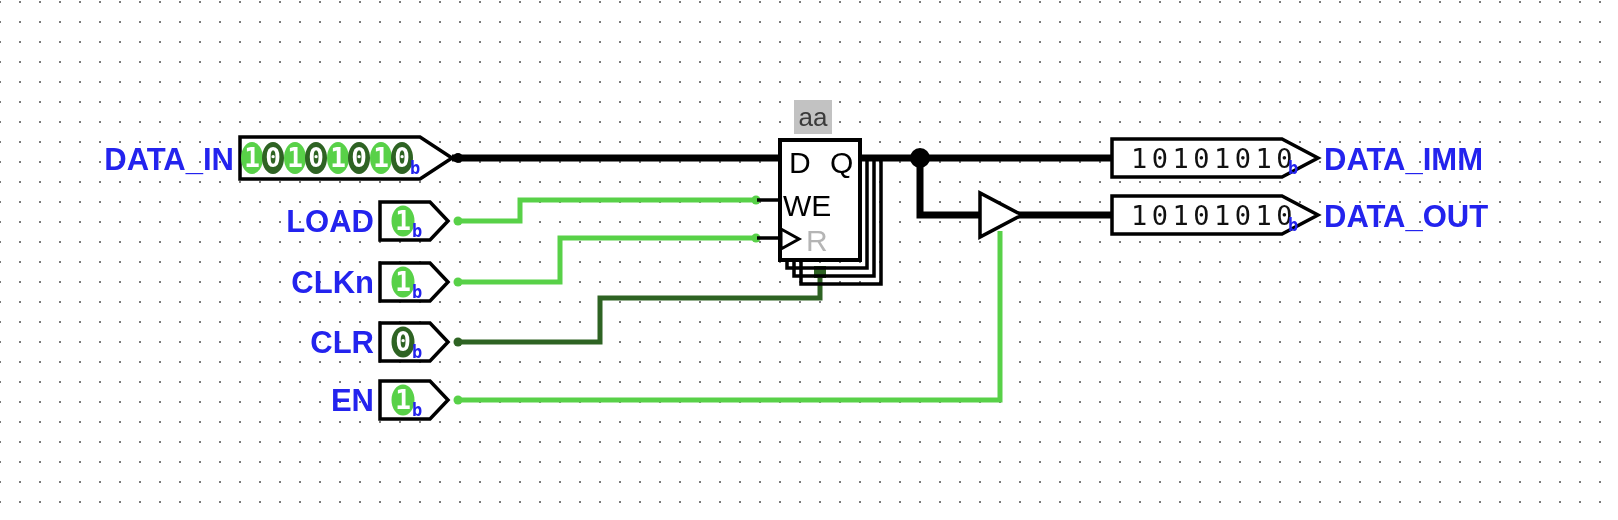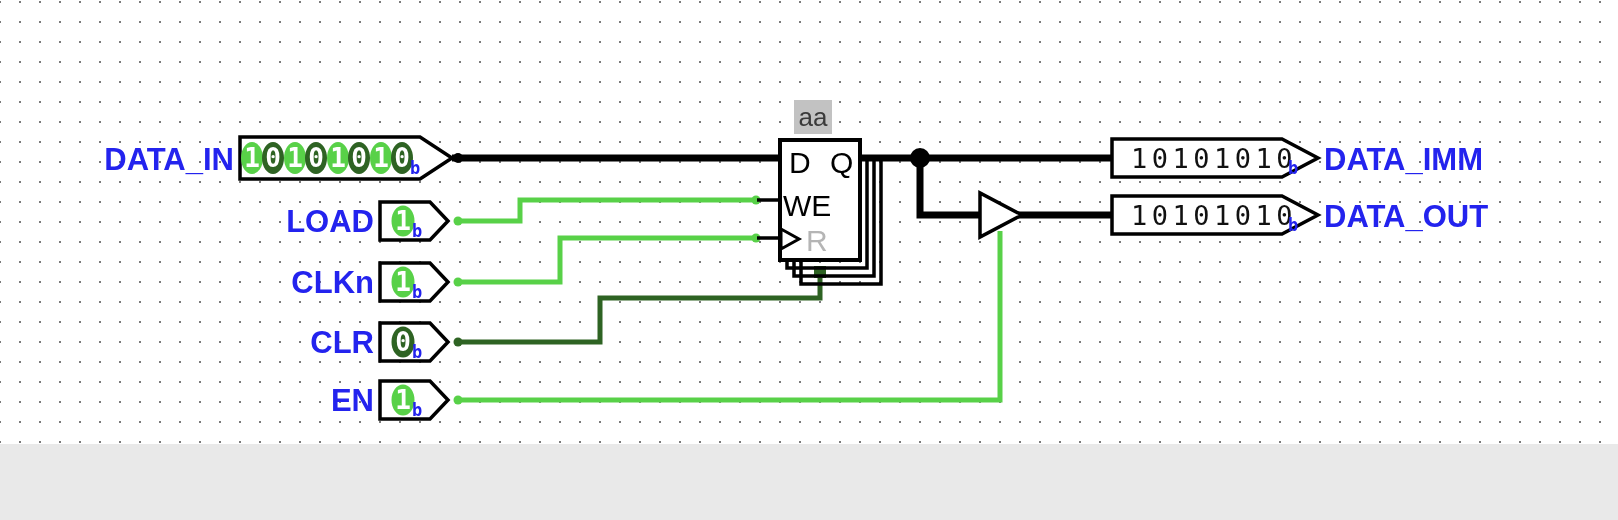--- a/index.html
+++ b/index.html
@@ -1,18 +1,18 @@
 <!DOCTYPE html>
 <html><head>
 <meta charset="utf-8">
 <style>
   html,body{margin:0;padding:0;background:#e9e9e9;}
   .canvas{
     position:relative;
-    width:1618px;height:444px;
+    width:1618px;height:520px;
     background-color:#ffffff;
     background-image:radial-gradient(circle,#7a7a7a 1.15px,transparent 1.3px);
     background-size:20px 20px;
     background-position:-10px -8px;
     overflow:hidden;
   }
   svg{position:absolute;left:0;top:0;}
   text{user-select:none;}
   .lbl{font-family:"Liberation Sans",sans-serif;font-weight:bold;font-size:31px;fill:#2323ee;}
   .port{font-family:"Liberation Sans",sans-serif;font-size:30px;fill:#000;}

